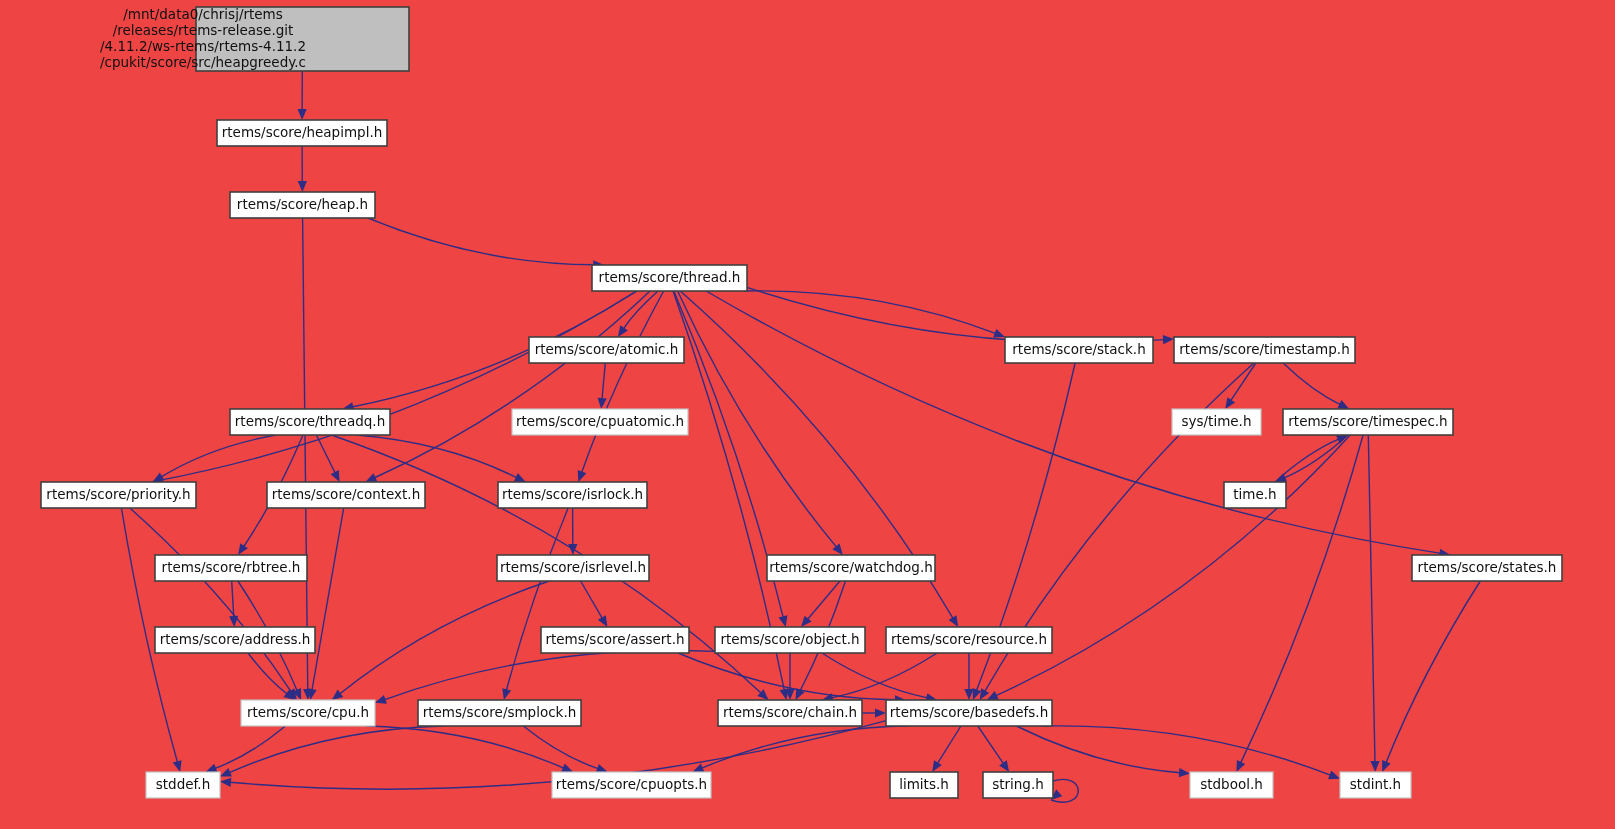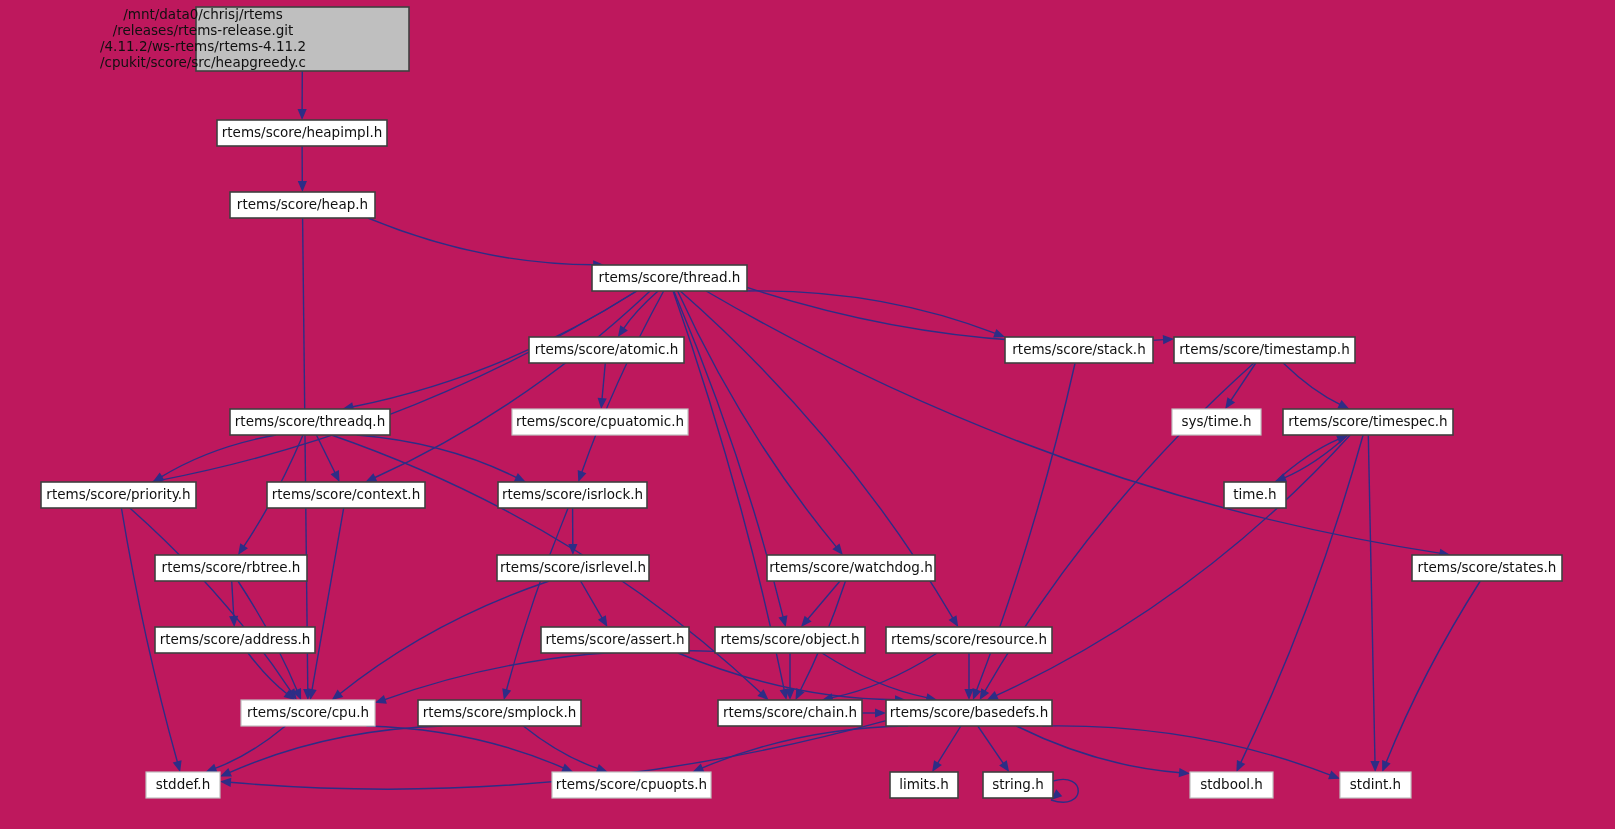--- a/index.html
+++ b/index.html
@@ -4,21 +4,21 @@
 <style>
   html, body {
     margin: 0;
     padding: 0;
     background: #ffffff;
   }
   #graph-root {
     position: relative;
     width: 1615px;
     height: 829px;
-    background: #be185d;
+    background: #ef4444;
     font-family: "DejaVu Sans", "Liberation Sans", sans-serif;
     overflow: hidden;
   }
   svg#graph-svg {
     position: absolute;
     left: 0;
     top: 0;
     width: 1615px;
     height: 829px;
     display: block;

